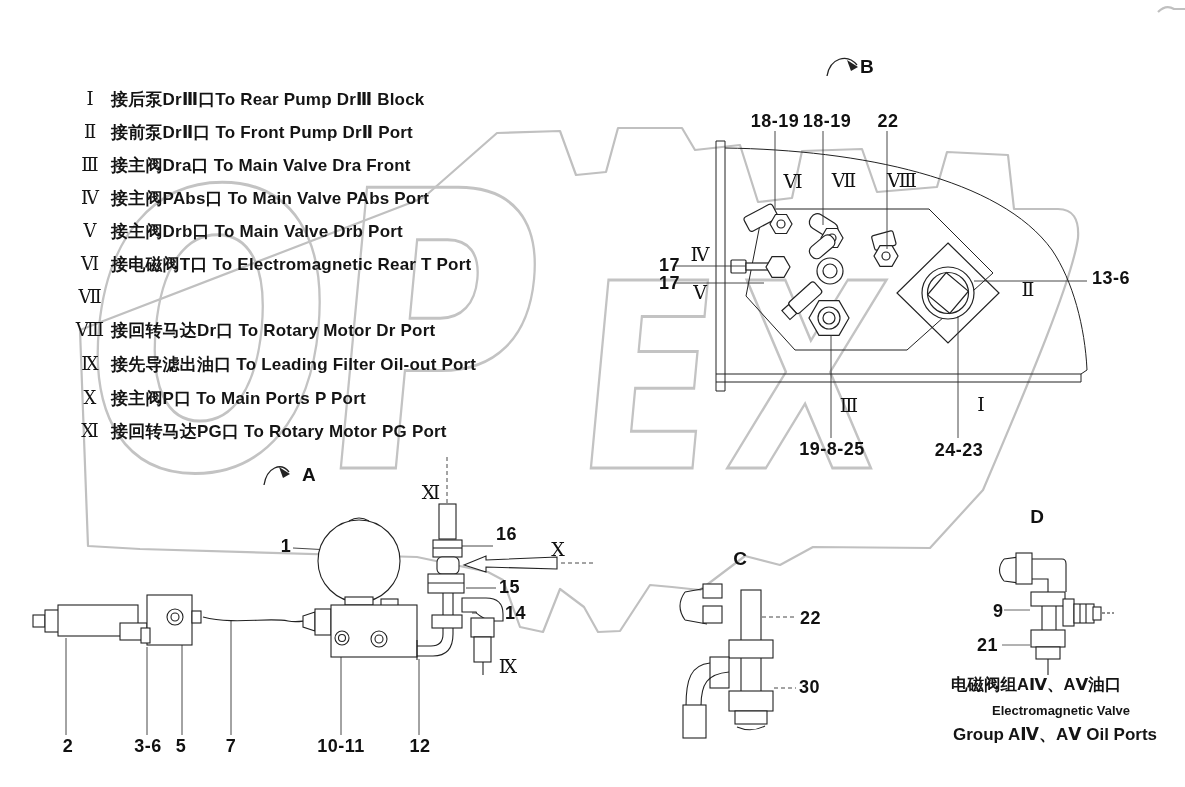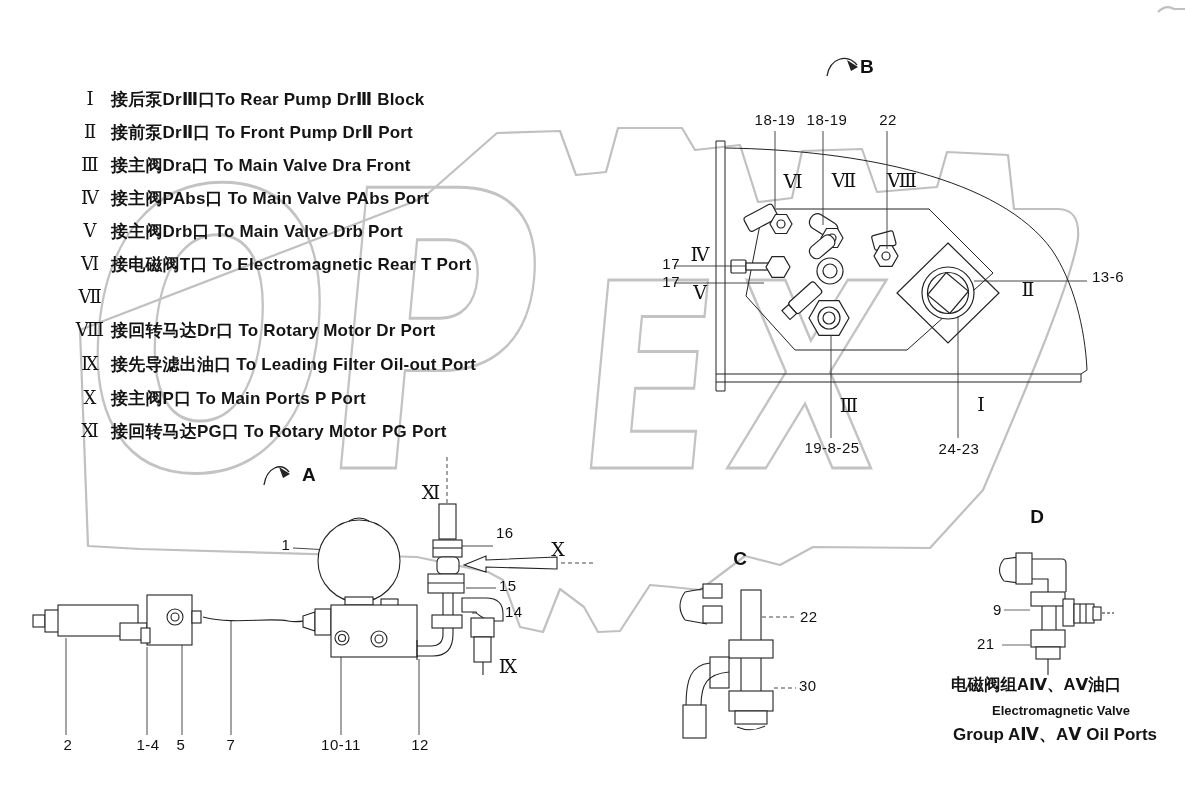--- a/index.html
+++ b/index.html
@@ -2,21 +2,21 @@
 <html><head>
 <meta charset="utf-8">
 <style>
   html,body{margin:0;padding:0;background:#888;}
   #canvas{
     position:relative;width:1185px;height:787px;background:#ffffff;
     font-family:"Liberation Sans","DejaVu Sans",sans-serif;overflow:hidden;
   }
   #artwork{position:absolute;left:0;top:0;width:1185px;height:787px;}
   .lbl{position:absolute;color:#111;white-space:nowrap;line-height:1;}
-  .num{font-weight:normal;font-size:15px;letter-spacing:0.5px;}
+  .num{font-weight:bold;font-size:18px;letter-spacing:0.5px;}
   .rom{font-family:"DejaVu Serif","DejaVu Sans",serif;font-size:19px;font-weight:normal;}
   .viewletter{font-size:19px;font-weight:bold;}
   .cc{transform:translateX(-50%);}
   .ra{text-align:right;margin-left:8px;}
   .legend-row{position:absolute;left:74px;display:flex;align-items:baseline;color:#141414;}
   .legend-num{width:32px;text-align:center;font-family:"DejaVu Serif","DejaVu Sans",serif;
     font-size:18px;font-weight:normal;flex:0 0 32px;}
   .legend-txt{margin-left:5px;font-size:17px;font-weight:bold;letter-spacing:0.2px;}
   .cap{font-size:16.5px;font-weight:bold;color:#141414;}
 </style>
@@ -251,21 +251,21 @@
 
   <span class="lbl viewletter" style="left:302px;top:465px">A</span>
   <span class="lbl rom cc" style="left:431px;top:483px">Ⅺ</span>
   <span class="lbl num cc" style="left:286px;top:537px">1</span>
   <span class="lbl num" style="left:496px;top:525px">16</span>
   <span class="lbl rom cc" style="left:558px;top:540px">Ⅹ</span>
   <span class="lbl num" style="left:499px;top:578px">15</span>
   <span class="lbl num" style="left:505px;top:604px">14</span>
   <span class="lbl rom cc" style="left:508px;top:657px">Ⅸ</span>
   <span class="lbl num cc" style="left:68px;top:737px">2</span>
-  <span class="lbl num cc" style="left:148px;top:737px">1-4</span>
+  <span class="lbl num cc" style="left:148px;top:737px">3-6</span>
   <span class="lbl num cc" style="left:181px;top:737px">5</span>
   <span class="lbl num cc" style="left:231px;top:737px">7</span>
   <span class="lbl num cc" style="left:341px;top:737px">10-11</span>
   <span class="lbl num cc" style="left:420px;top:737px">12</span>
 
   <span class="lbl viewletter cc" style="left:740px;top:549px">C</span>
   <span class="lbl num" style="left:800px;top:609px">22</span>
   <span class="lbl num" style="left:799px;top:678px">30</span>
 
   <span class="lbl viewletter cc" style="left:1037px;top:507px">D</span>

